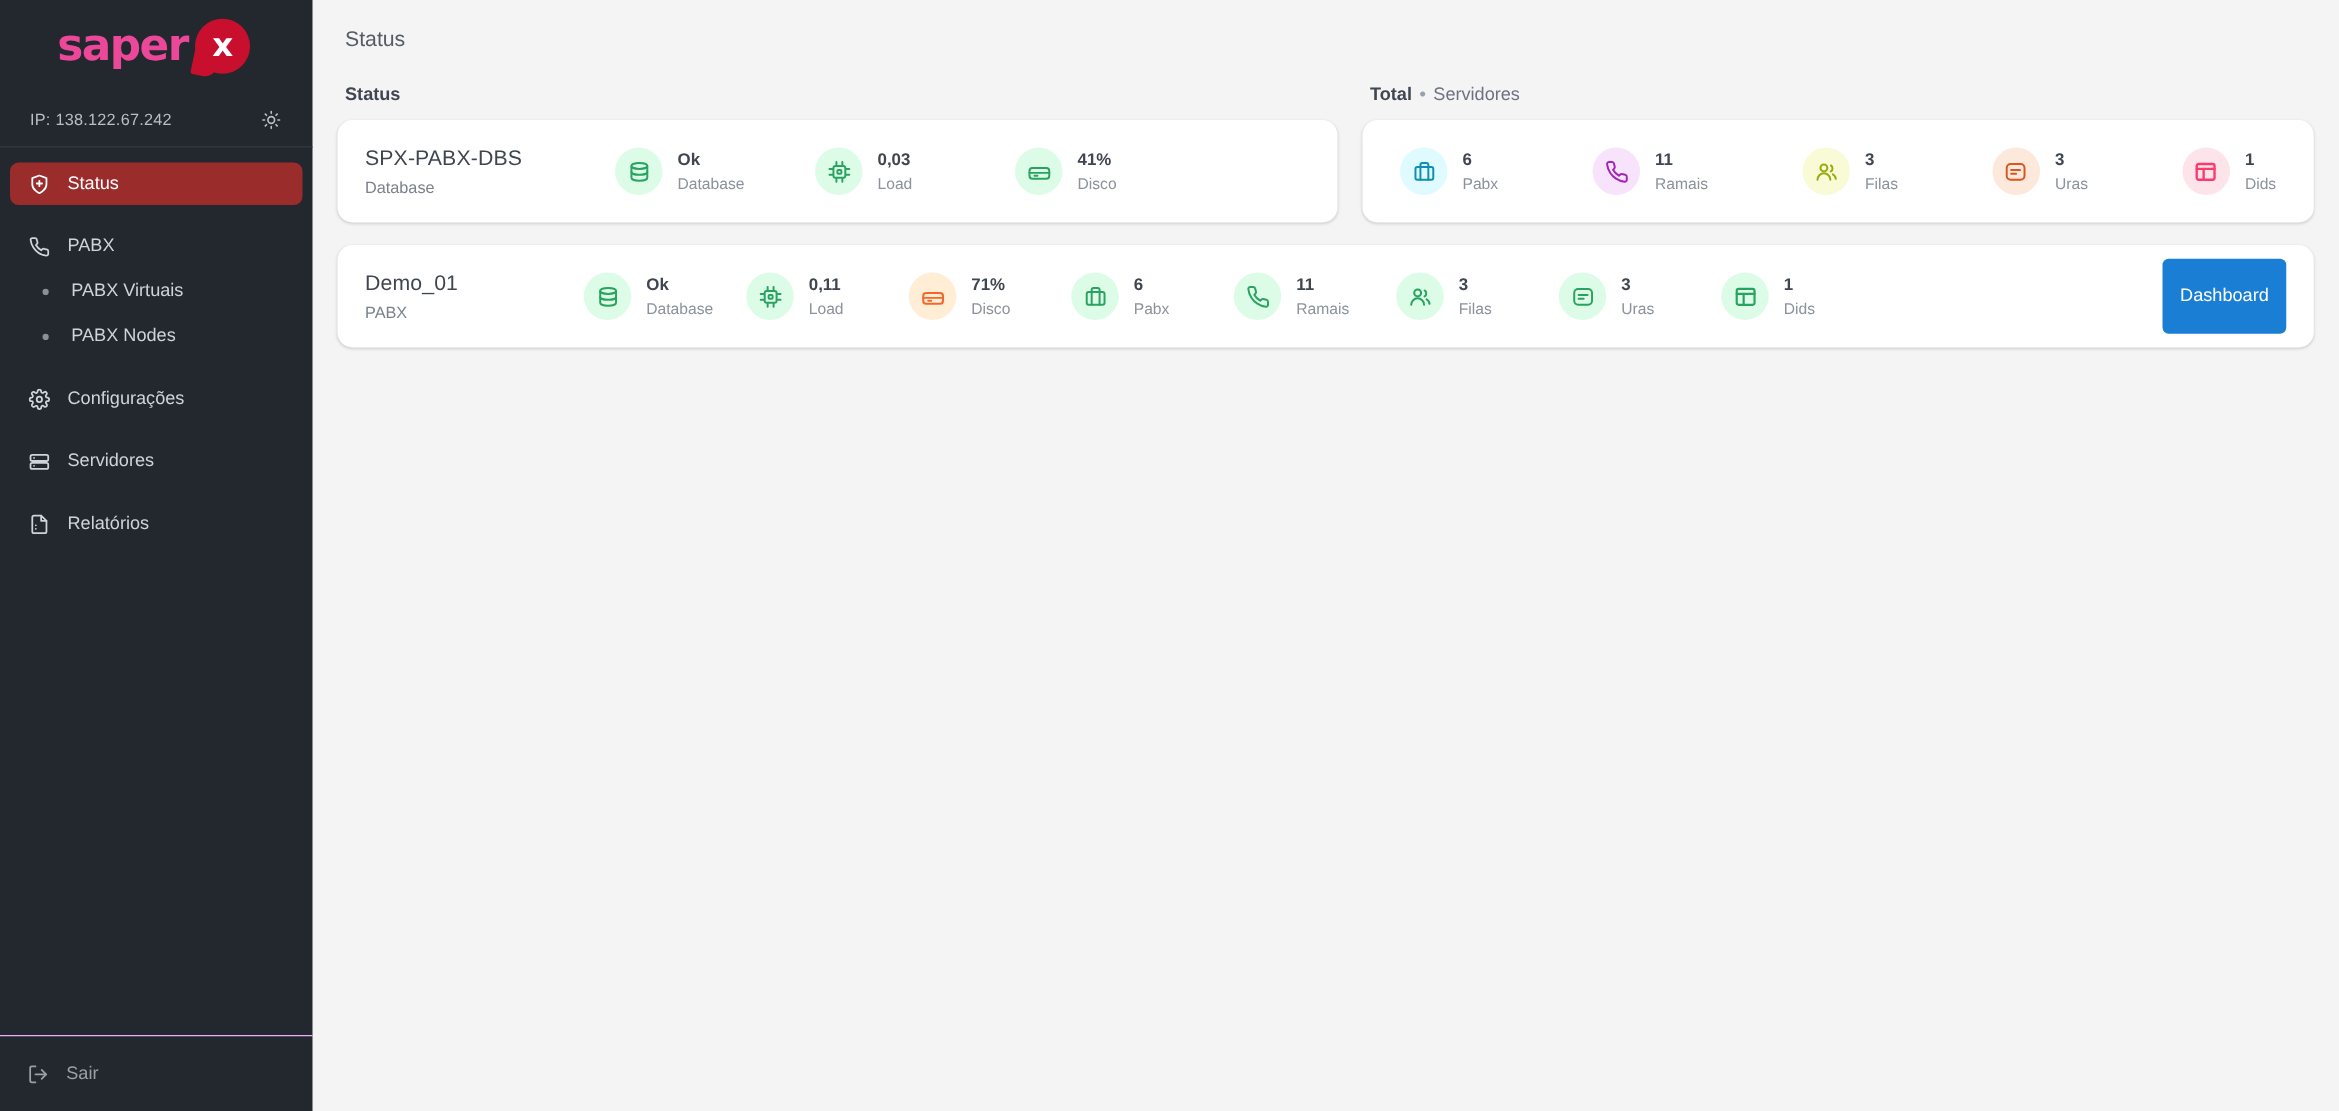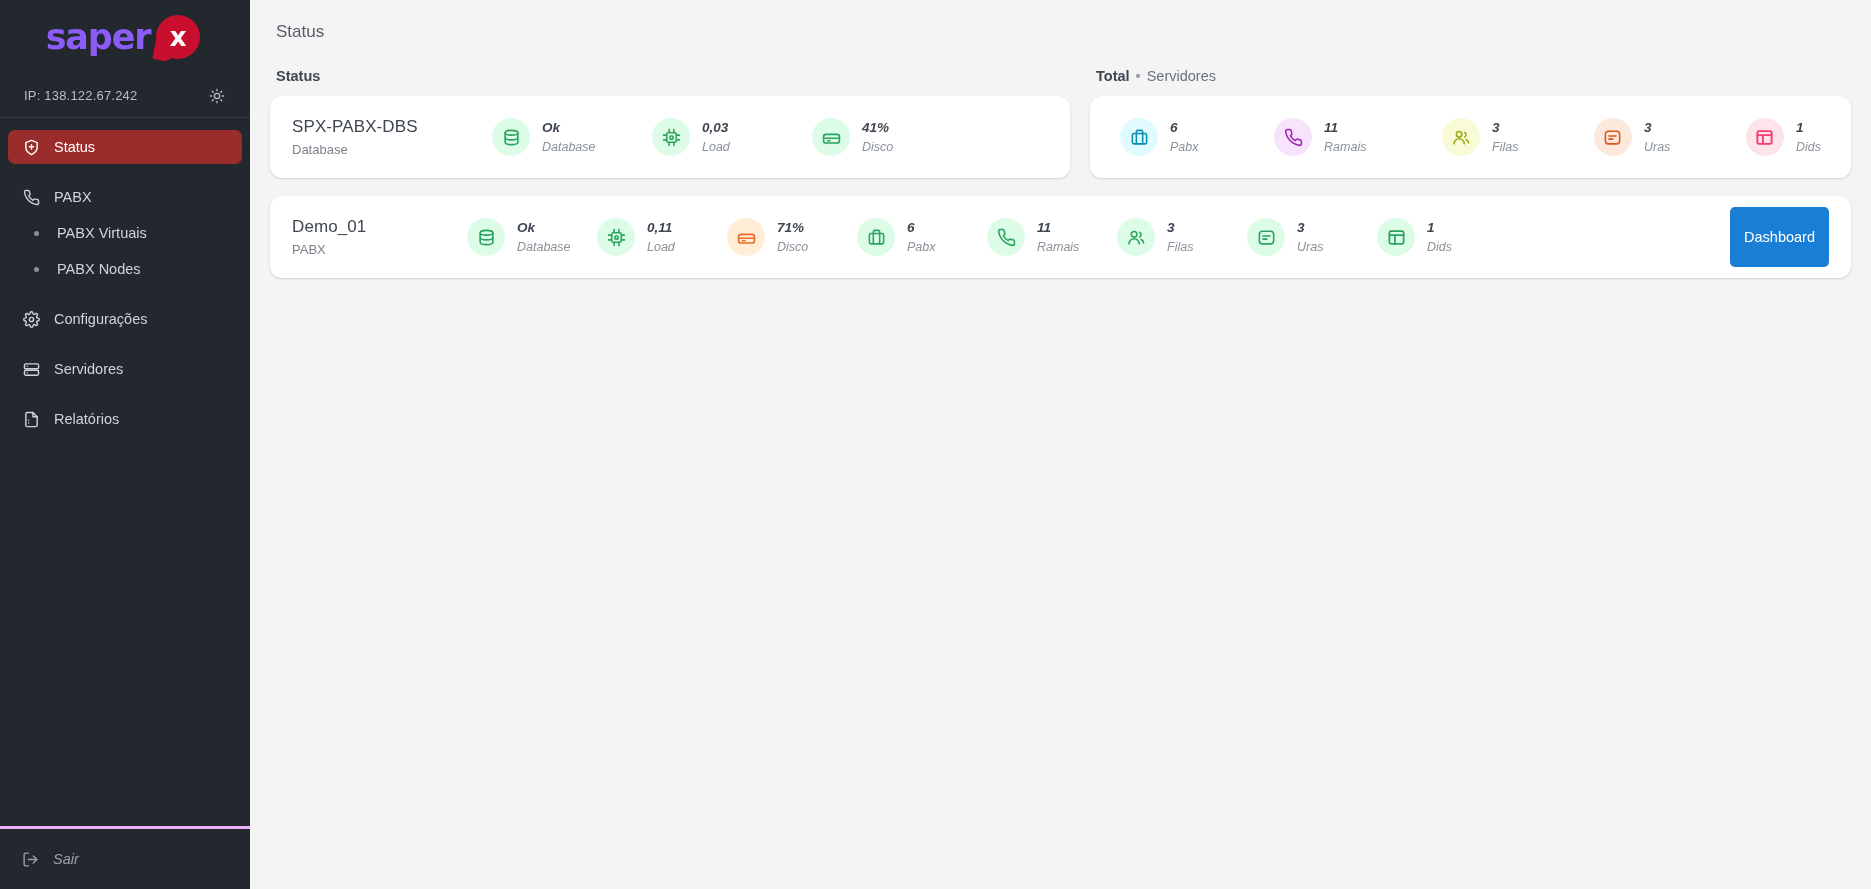--- a/index.html
+++ b/index.html
@@ -19,21 +19,21 @@
     display: flex; flex-direction: column;
     flex: 0 0 250px;
     position: relative;
   }
   .brand {
     height: 74px;
     display: flex; align-items: center; justify-content: center;
   }
   .logo-wrap { display: flex; align-items: center; gap: 2px; }
   .logo-text {
-    color: #8b5cf6;
+    color: #ec4899;
     font-size: 35px;
     font-weight: 700;
     letter-spacing: -1.2px;
     font-family: "DejaVu Sans", sans-serif;
   }
   .logo-mark {
     width: 52px; height: 52px;
     position: relative;
     display: inline-block;
   }
@@ -85,23 +85,22 @@
   .nav-item .ico { width: 18px; height: 18px; flex: 0 0 18px; display:flex; align-items:center; justify-content:center; }
   .nav-item.active { background: #9b2c2c; color: #ffffff; }
   .nav-item.sub { padding-left: 20px; gap: 18px; }
   .nav-item.sub .dot {
     width: 5px; height: 5px; border-radius: 50%;
     background: #8a9099; flex: 0 0 5px; margin-left: 6px;
   }
   .nav-gap { height: 14px; }
 
   .logout-wrap {
-    border-top: 3px solid #f0abfc;
+    border-top: 1px solid #f0abfc;
     padding: 14px 8px;
-    font-style: italic;
   }
   .logout {
     display: flex; align-items: center; gap: 14px;
     padding: 0 14px; height: 32px;
     color: #9aa0a8; font-size: 14.5px; cursor: pointer;
   }
 
   
   .main { flex: 1 1 auto; height: 889px; padding: 18px 20px 0 20px; overflow: hidden; }
   .page-title { color: #555c66; font-size: 17px; margin: 4px 0 0 6px; font-weight: 400; }
@@ -131,21 +130,21 @@
   .srv-title { font-size: 17px; color: #3f4650; font-weight: 500; letter-spacing: .1px; }
   .srv-sub { font-size: 13px; color: #7b828c; margin-top: 5px; }
 
   .metrics { display: flex; align-items: center; flex: 1 1 auto; }
   .metric { display: flex; align-items: center; gap: 12px; }
   .bubble {
     width: 38px; height: 38px; border-radius: 50%;
     display: flex; align-items: center; justify-content: center;
     flex: 0 0 38px;
   }
-  .m-text { display: flex; flex-direction: column; font-style: italic; }
+  .m-text { display: flex; flex-direction: column; }
   .m-val { font-size: 13.5px; font-weight: 700; color: #3f4650; line-height: 1.25; }
   .m-lab { font-size: 12.5px; color: #8b929b; margin-top: 3px; }
 
   .dash-btn {
     background: #1a7fd4;
     color: #ffffff;
     font-size: 14.5px;
     padding: 22px 14px;
     border: none; border-radius: 5px;
     cursor: pointer;

